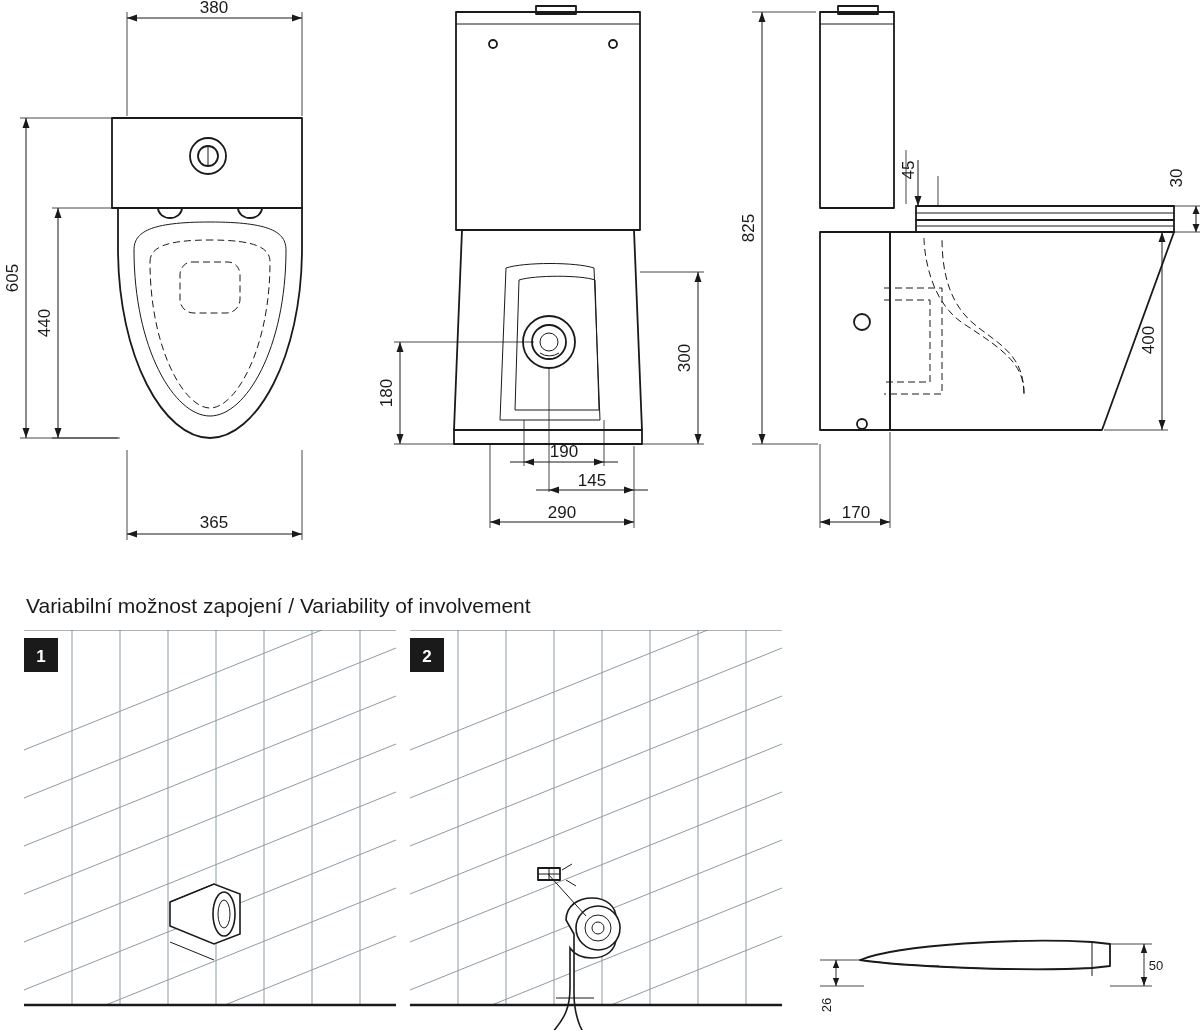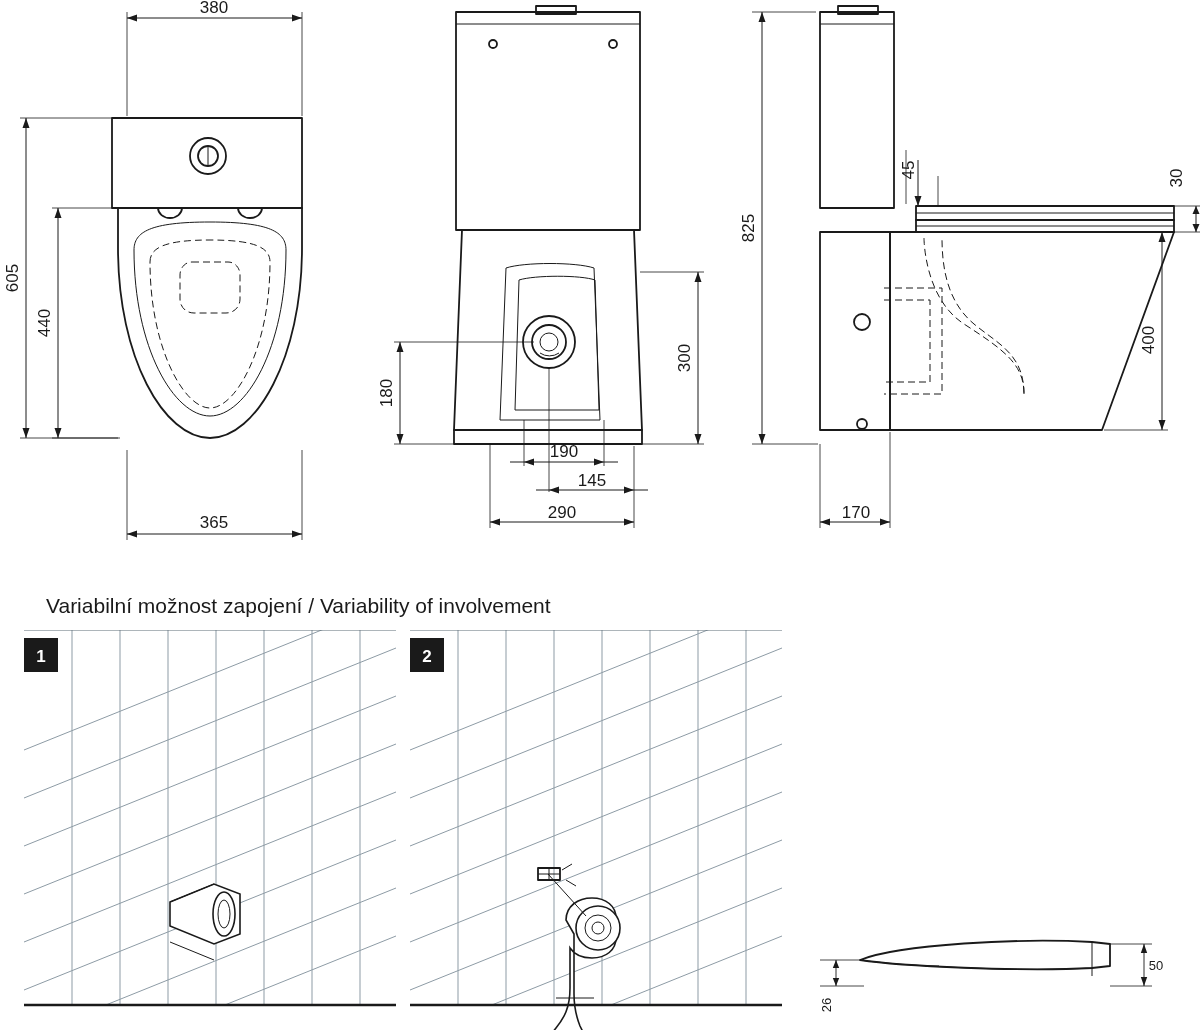--- a/index.html
+++ b/index.html
@@ -160,21 +160,21 @@
     <path fill="#1a1a1a" d="M1162 232 l-3.5 10 h7 z M1162 430 l-3.5 -10 h7 z"></path>
     <text class="dim" x="1154" y="340" text-anchor="middle" transform="rotate(-90 1154 340)">400</text>
 
     <path class="ext" d="M820 444 v84 M890 432 v96"></path>
     <path class="ln" stroke-width="1" d="M820 522 h70"></path>
     <path fill="#1a1a1a" d="M820 522 l10 -3.5 v7 z M890 522 l-10 -3.5 v7 z"></path>
     <text class="dim" x="856" y="518" text-anchor="middle">170</text>
   </g>
 </svg>
 
-<div style="position:absolute;left:26px;top:594px;margin-left:20px;">
+<div style="position:absolute;left:26px;top:594px;">
   <span class="heading" style="font-size:21px;color:#1a1a1a;">Variabilní možnost zapojení / Variability of involvement</span>
 </div>
 
 <svg width="1200" height="400" style="position:absolute;left:0;top:630px;">
 
   <g>
     <clipPath id="clip1">
           <rect x="24" y="0" width="372" height="375"></rect>
         </clipPath>
     <g clip-path="url(#clip1)">

